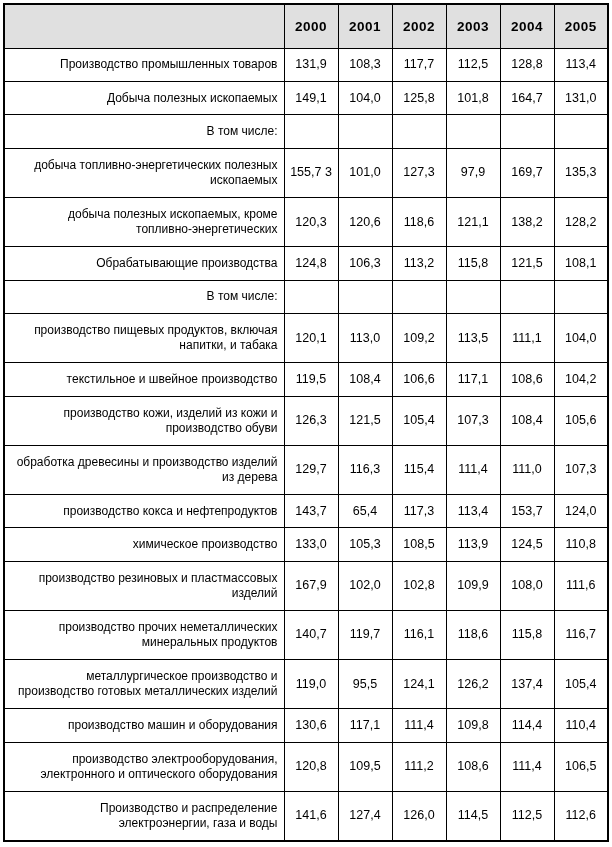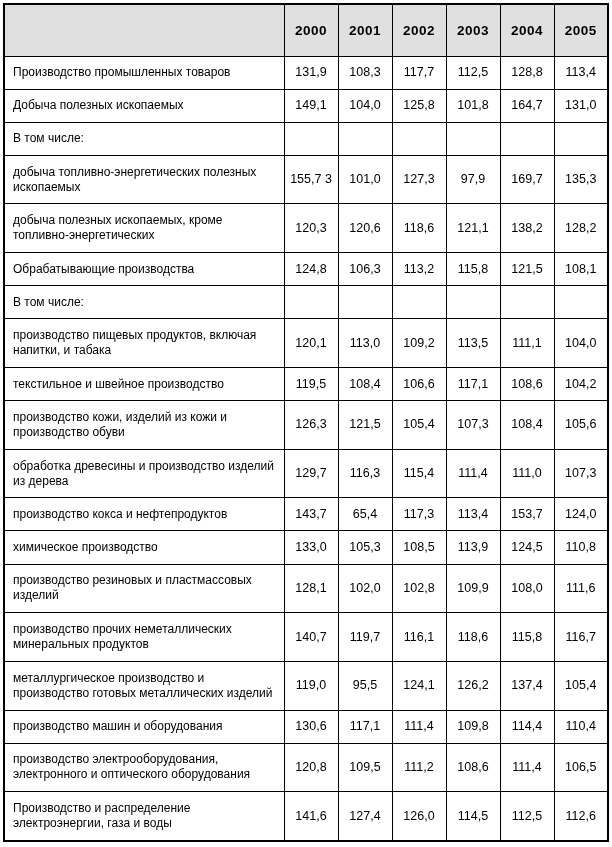--- a/index.html
+++ b/index.html
@@ -28,31 +28,31 @@
     border: 2px solid #000000;
   }
   table.data-table th,
   table.data-table td {
     border: 1px solid #000000;
     box-sizing: border-box;
     overflow: hidden;
   }
   th.corner, th.year {
     background: #e0e0e0;
-    height: 52px;
+    height: 44px;
     margin-top: 30px;
   }
   th.year {
     font-size: 13.5px;
     font-weight: bold;
     text-align: center;
     letter-spacing: 0.5px;
   }
   td.label {
-    text-align: left;
+    text-align: right;
     vertical-align: middle;
     padding: 8px 6px 8px 8px;
     font-size: 12px;
     line-height: 15px;
     margin-left: 48px;
   }
   td.value {
     text-align: center;
     vertical-align: middle;
     padding: 8px 2px;
@@ -201,21 +201,21 @@
           <td class="label">химическое производство</td>
           <td class="value">133,0</td>
           <td class="value">105,3</td>
           <td class="value">108,5</td>
           <td class="value">113,9</td>
           <td class="value">124,5</td>
           <td class="value">110,8</td>
         </tr>
         <tr>
           <td class="label">производство резиновых и пластмассовых изделий</td>
-          <td class="value">128,1</td>
+          <td class="value">167,9</td>
           <td class="value">102,0</td>
           <td class="value">102,8</td>
           <td class="value">109,9</td>
           <td class="value">108,0</td>
           <td class="value">111,6</td>
         </tr>
         <tr>
           <td class="label">производство прочих неметаллических минеральных продуктов</td>
           <td class="value">140,7</td>
           <td class="value">119,7</td>

